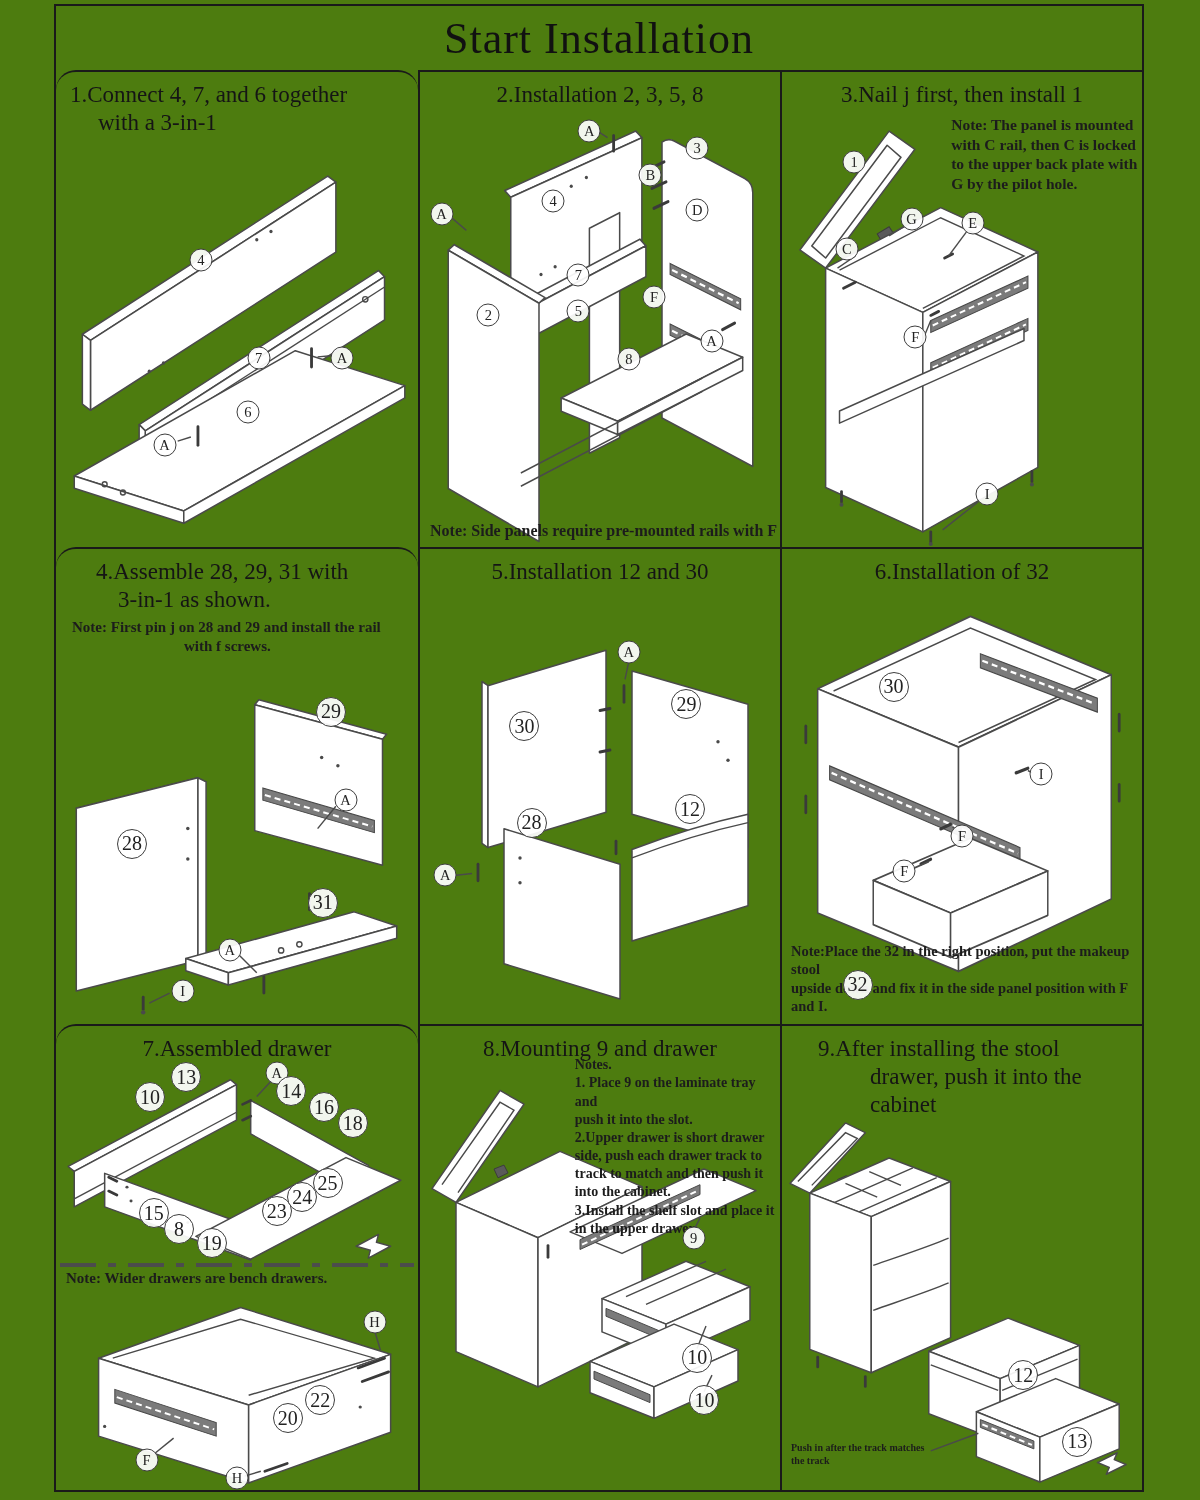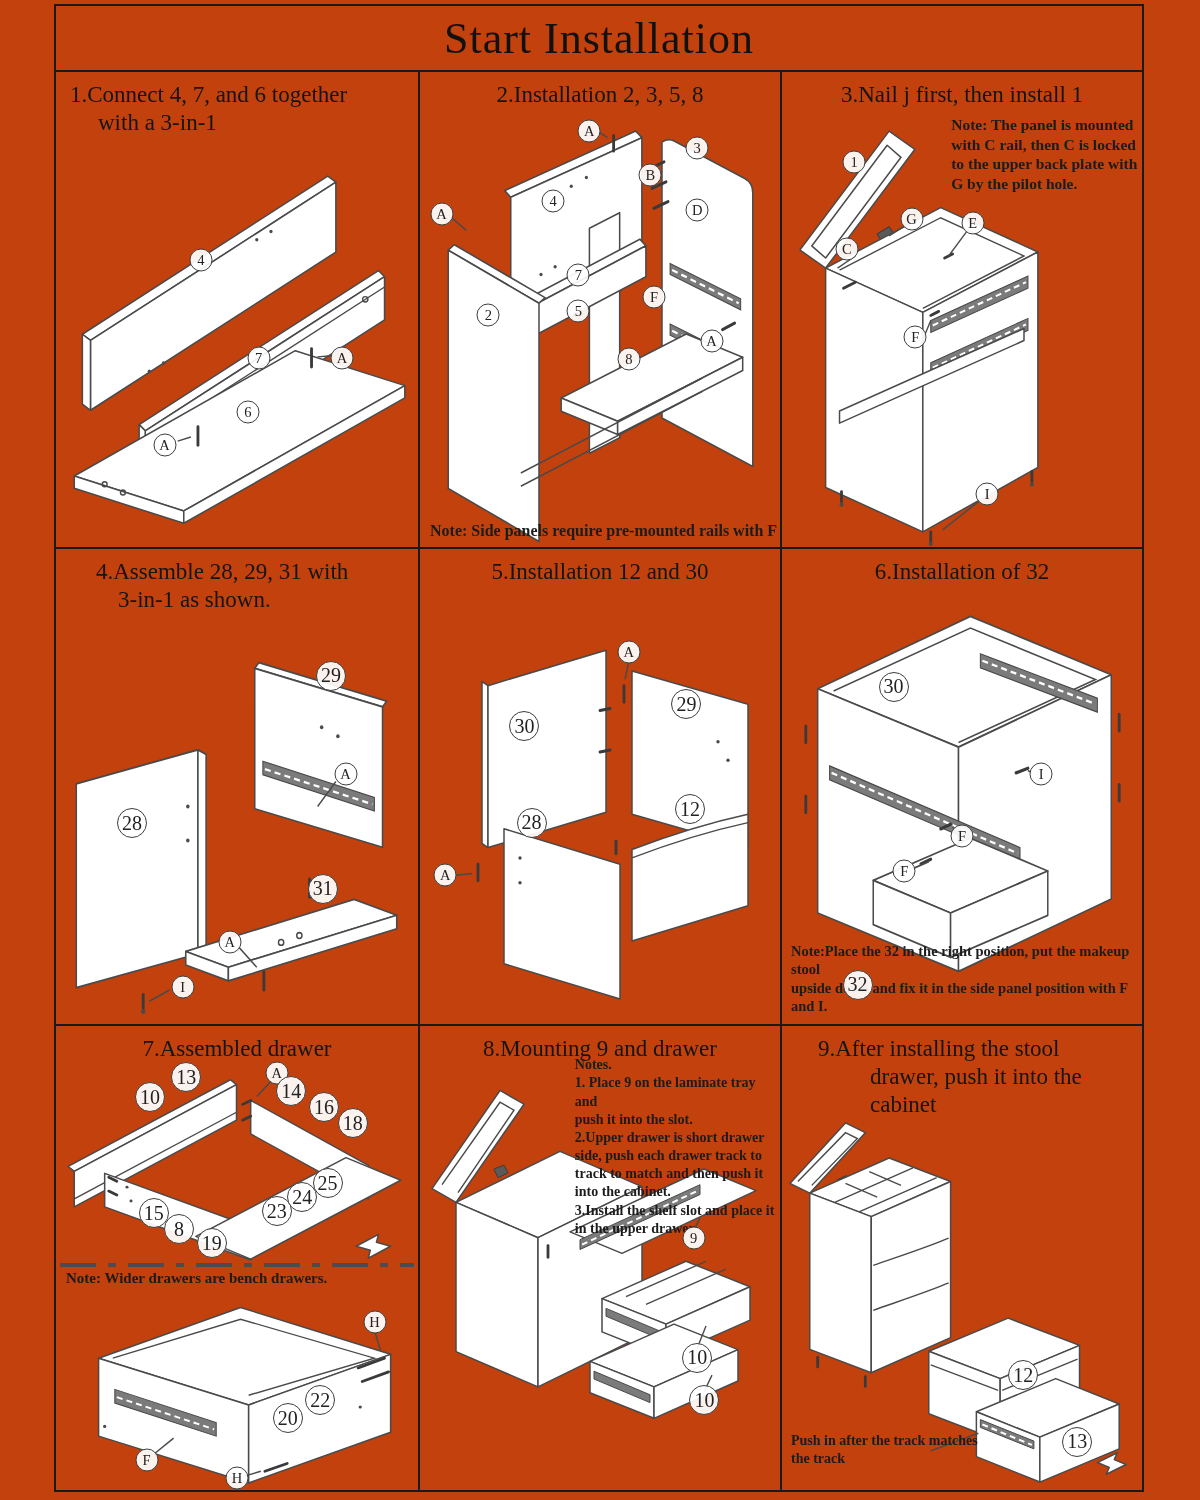--- a/index.html
+++ b/index.html
@@ -1,38 +1,38 @@
 <!DOCTYPE html>
 <html><head>
 <meta charset="utf-8">
 <style>
   html,body{margin:0;padding:0;background:#fff;}
-  .page{position:relative;width:1200px;height:1500px;background:#c2410c;overflow:hidden;
+  .page{position:relative;width:1200px;height:1500px;background:#4d7c0f;overflow:hidden;
         font-family:"Liberation Serif","DejaVu Serif",serif;color:#1d1d1d;}
   .sheet{position:absolute;left:54px;top:4px;width:1090px;height:1488px;border:2px solid #1a1a1a;box-sizing:border-box;display:flex;flex-direction:column;}
   .masthead{height:64px;display:flex;align-items:center;justify-content:center;}
   .masthead h1{margin:0;font-size:44px;font-weight:400;letter-spacing:1px;color:#111;}
   .grid{flex:1;display:grid;grid-template-columns:1fr 1fr 1fr;grid-template-rows:477px 477px 1fr;}
   .cell{position:relative;border-top:2px solid #1a1a1a;border-left:2px solid #1a1a1a;box-sizing:border-box;display:flex;flex-direction:column;overflow:hidden;}
-  .cell.c1,.cell.c4,.cell.c7{border-left:none;}
+  .cell.c1,.cell.c4,.cell.c7{border-left:none;border-radius:20px;}
   .p-title{font-size:23px;line-height:1.22;font-weight:400;color:#151515;padding-top:9px;text-align:center;}
   .p-title.left{text-align:left;padding-left:14px;}
   .p1 .t2{padding-left:28px;}
   .p4 .t2{padding-left:48px;}
   .p9 .p-title{text-align:left;padding-left:36px;padding-right:6px;}
   .p9 .t2,.p9 .t3{padding-left:52px;}
   .note{font-weight:700;font-size:15px;line-height:1.28;color:#1c1c1c;}
   .p2-note{position:absolute;left:10px;bottom:6px;font-size:16px;}
   .p3-note{position:absolute;left:47%;top:9%;width:52%;font-size:15.5px;}
   .p4-note{padding:4px 6px 0 16px;font-size:15px;}
   .p4-note .l2{padding-left:112px;}
   .p6-note{position:absolute;left:9px;right:6px;bottom:8px;font-size:14.5px;margin-top:44px;}
   .p7-note{padding:2px 0 2px 10px;font-size:15px;}
   .p8-notes{position:absolute;left:43%;top:6.5%;width:56%;font-size:14px;line-height:1.3;}
-  .p9-note{position:absolute;left:9px;bottom:22px;font-size:14px;}
+  .p9-note{position:absolute;left:9px;bottom:22px;font-size:10px;}
   .draw{position:relative;flex:1;}
   .draw svg{position:absolute;inset:0;width:100%;height:100%;}
   .divider7{height:4px;margin:0 4px;background:repeating-linear-gradient(90deg,#4c4c4c 0 36px,transparent 36px 48px,#4c4c4c 48px 56px,transparent 56px 68px);}
   .callout{position:absolute;transform:translate(-50%,-50%);border:1.6px solid #3e3e3e;border-radius:50%;
            background:rgba(255,255,255,.93);display:flex;align-items:center;justify-content:center;
            min-width:23px;height:23px;box-sizing:border-box;font-size:14.5px;color:#222;z-index:3;padding:0 1px;}
   .callout.wide{min-width:30px;height:30px;font-size:20px;}
   
   .fc{fill:#fff;stroke:#4a4a4a;stroke-width:1.5;stroke-linejoin:round;}
   .ln{fill:none;stroke:#4a4a4a;stroke-width:1.4;}
@@ -190,20 +190,24 @@
         <div>to the upper back plate with</div>
         <div>G by the pilot hole.</div>
       </div>
     </div>
 
     <div class="cell c4 p4">
       <div class="p-title left">
         <div class="t1" style="padding-left:26px">4.Assemble 28, 29, 31 with</div>
         <div class="t2">3-in-1 as shown.</div>
       </div>
+      <div class="note p4-note">
+        <div>Note: First pin j on 28 and 29 and install the rail</div>
+        <div class="l2">with f screws.</div>
+      </div>
       <div class="draw">
         <svg viewBox="0 0 357 362" preserveAspectRatio="none">
           <path class="fc" d="M196 48 L322 82 L326 77 L200 43 Z"></path>
           <path class="fc" d="M196 48 L322 82 L322 206 L196 172 Z"></path>
           <circle class="dot" cx="262" cy="100" r="1.7"></circle>
               <circle class="dot" cx="278" cy="108" r="1.7"></circle>
           <path class="dk" d="M204 130 L314 162 L314 174 L204 142 Z"></path>
           <path class="wd" d="M206 137 L312 168"></path>
           <path class="fc" d="M20 150 L140 120 L148 124 L28 154 Z"></path>
           <path class="fc" d="M20 150 L140 120 L140 300 L20 330 Z"></path>

